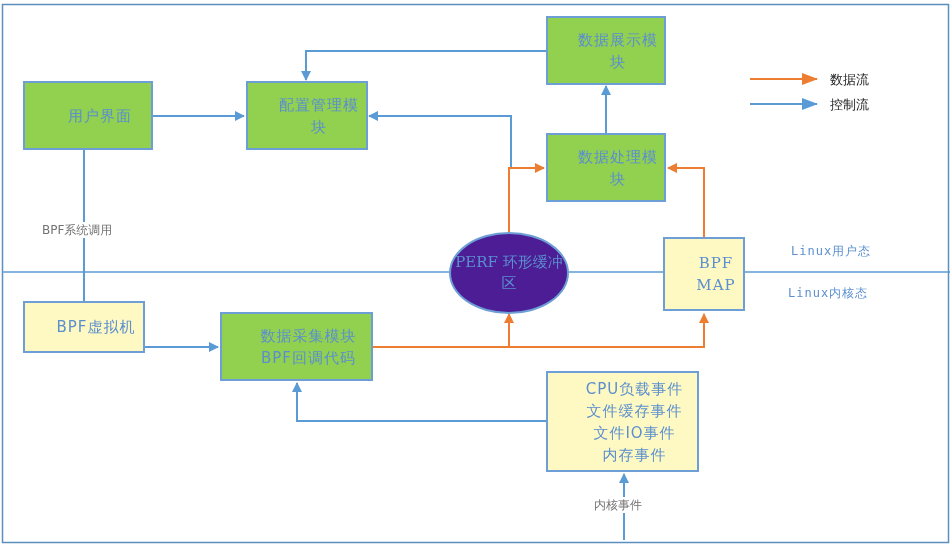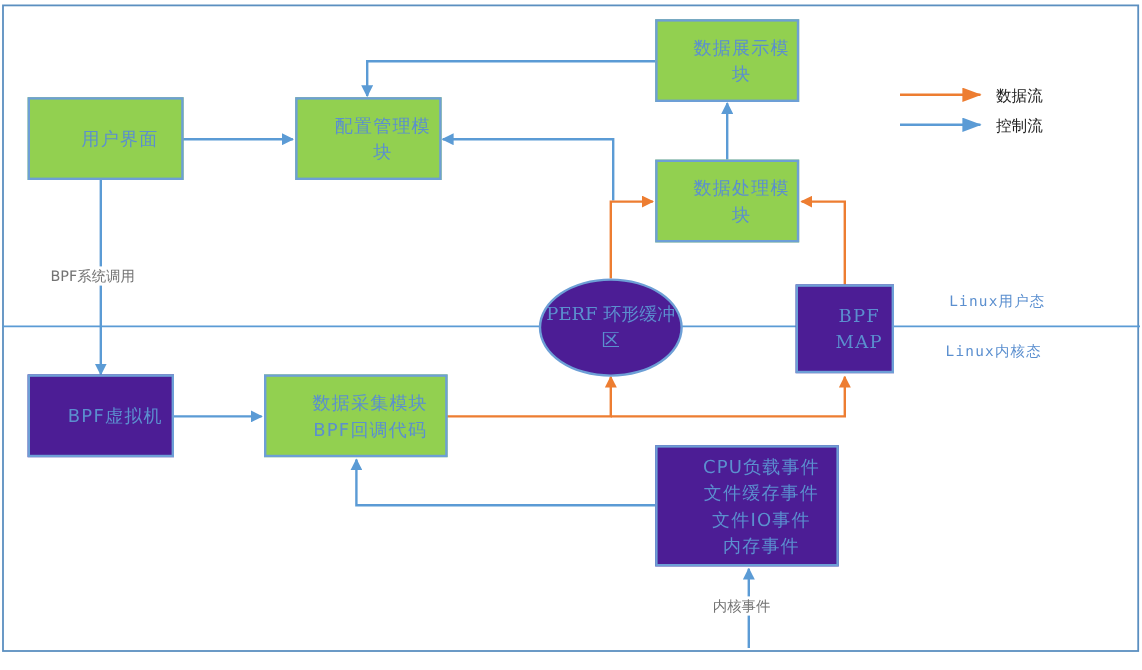--- a/index.html
+++ b/index.html
@@ -3,21 +3,21 @@
   <meta charset="utf-8">
   <style>
     html, body { margin: 0; padding: 0; background: #ffffff; }
     body { width: 952px; height: 558px; position: relative; overflow: hidden;
            font-family: "DejaVu Sans", "Liberation Sans", sans-serif; }
     #stage { position: absolute; left: 0; top: 0; width: 952px; height: 558px; }
     .box { position: absolute; box-sizing: border-box; border: 2px solid #6d9fd6;
            display: flex; align-items: center; justify-content: center; text-align: center;
            color: #5b8fcf; font-size: 15px; line-height: 22px; letter-spacing: 1px; padding-left: 24px; }
     .green { background: #92d050; }
-    .yellow { background: #4c1d95; }
+    .yellow { background: #fef9c3; }
     .box span { display: block; }
     .ellipse { position: absolute; box-sizing: border-box; border: 2px solid #6d9fd6;
                background: #4c1d95; border-radius: 50%;
                display: flex; align-items: center; justify-content: center; text-align: center;
                color: #5b8fcf; font-size: 15px; line-height: 21px; }
     .label { position: absolute; color: #737373; font-size: 12px; background: #fff;
              white-space: nowrap; line-height: 16px; }
     .zone { position: absolute; color: #5b8fcf; font-size: 12px; white-space: nowrap;
             font-family: "DejaVu Sans Mono", "Liberation Mono", monospace; letter-spacing: 1px; }
     .legend-text { position: absolute; color: #222; font-size: 13px; white-space: nowrap; }
@@ -99,21 +99,21 @@
     </div>
   </div>
 
   <div class="box yellow" style="left:663px;top:237px;width:82px;height:74px;">
     <div style="font-family:'DejaVu Serif','Liberation Serif',serif;">
       <span>BPF</span>
       <span>MAP</span>
     </div>
   </div>
 
-  <div class="box yellow" style="left:23px;top:312px;width:122px;height:69px;">
+  <div class="box yellow" style="left:23px;top:301px;width:122px;height:52px;">
     <div>
         <span>BPF虚拟机</span>
       </div>
   </div>
 
   <div class="box green" style="left:220px;top:312px;width:153px;height:69px;">
     <div>
       <span>数据采集模块</span>
       <span>BPF回调代码</span>
     </div>

